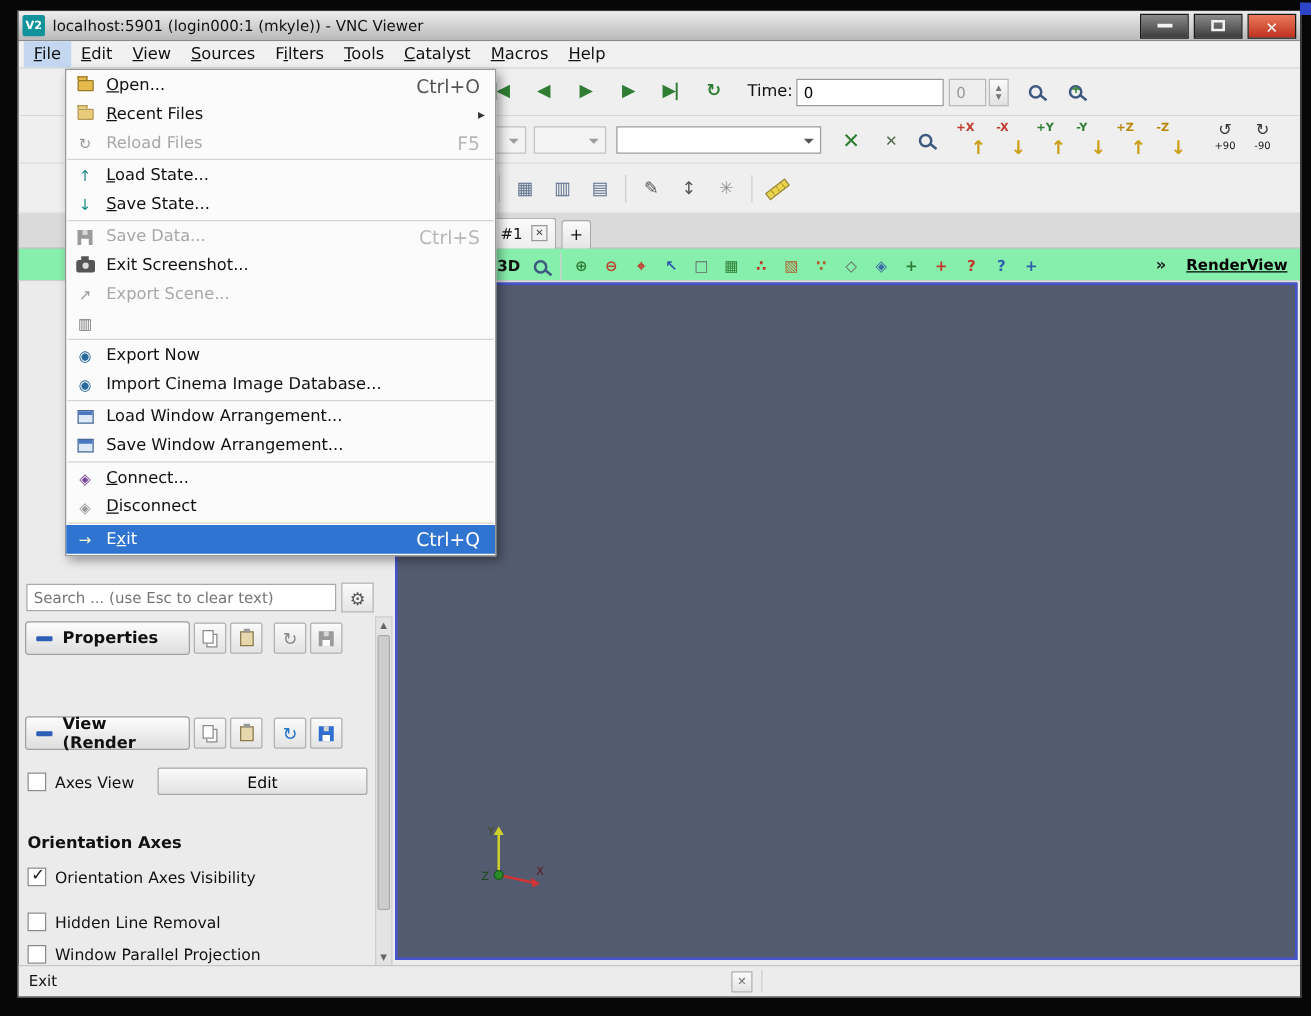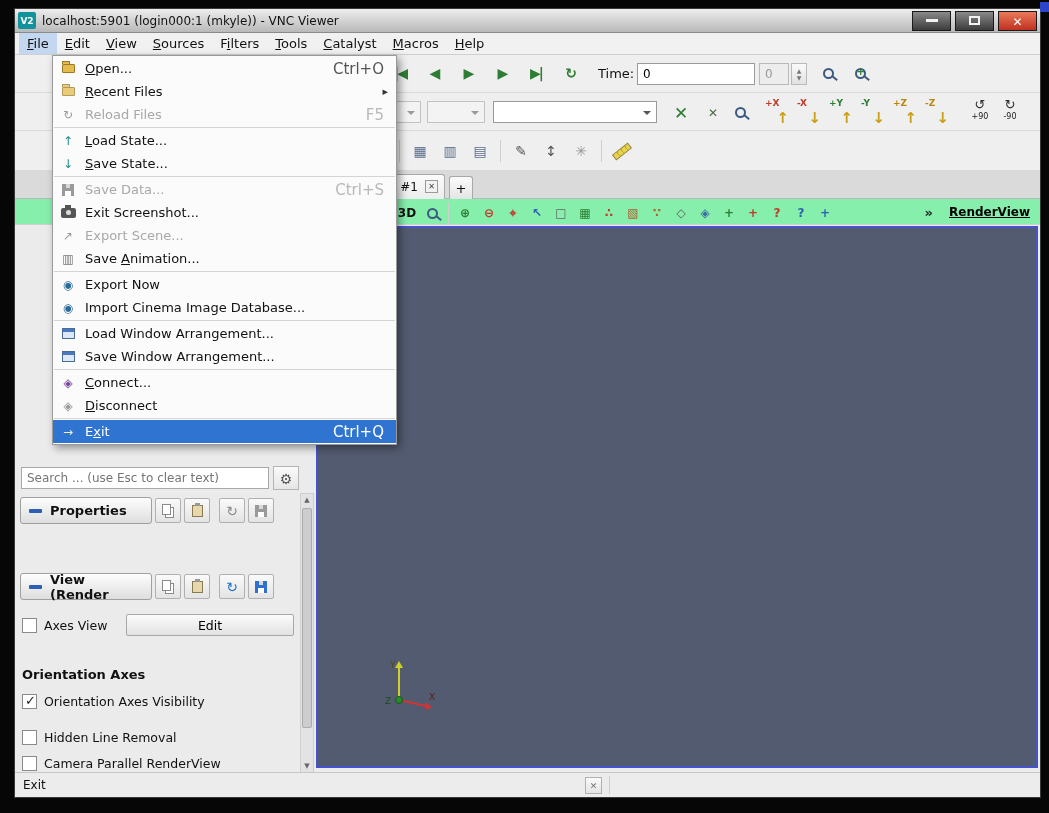--- a/index.html
+++ b/index.html
@@ -424,21 +424,21 @@
     <div class="chk-row" id="chk2">
       <span class="cb checked"></span>
       <span>Orientation Axes Visibility</span>
     </div>
     <div class="chk-row" id="chk3">
       <span class="cb"></span>
       <span>Hidden Line Removal</span>
     </div>
     <div class="chk-row" id="chk4">
       <span class="cb"></span>
-      <span>Camera Parallel RenderView</span>
+      <span>Window Parallel Projection</span>
     </div>
 
     <div class="scrollbar">
       <span class="sb-btn up"></span>
       <span class="sb-thumb"></span>
       <span class="sb-btn down"></span>
     </div>
   </div>
 
   <div class="renderview">
@@ -506,21 +506,20 @@
         <span class="fm-lab">Exit Screenshot...</span>
         <span class="fm-right"></span>
       </div>
       <div class="fm-item dis">
         <span class="fi" style="color: rgb(154, 154, 154);">↗</span>
         <span class="fm-lab">Export Scene...</span>
         <span class="fm-right"></span>
       </div>
       <div class="fm-item">
         <span class="fi" style="color: rgb(119, 119, 119);">▥</span>
-        <span class="fm-lab">Save <u>A</u>nimation...</span>
         <span class="fm-right"></span>
       </div>
       <div class="fm-sep"></div>
       <div class="fm-item">
         <span class="fi" style="color: rgb(42, 106, 154);">◉</span>
         <span class="fm-lab">Export Now</span>
         <span class="fm-right"></span>
       </div>
       <div class="fm-item">
         <span class="fi" style="color: rgb(42, 106, 154);">◉</span>

